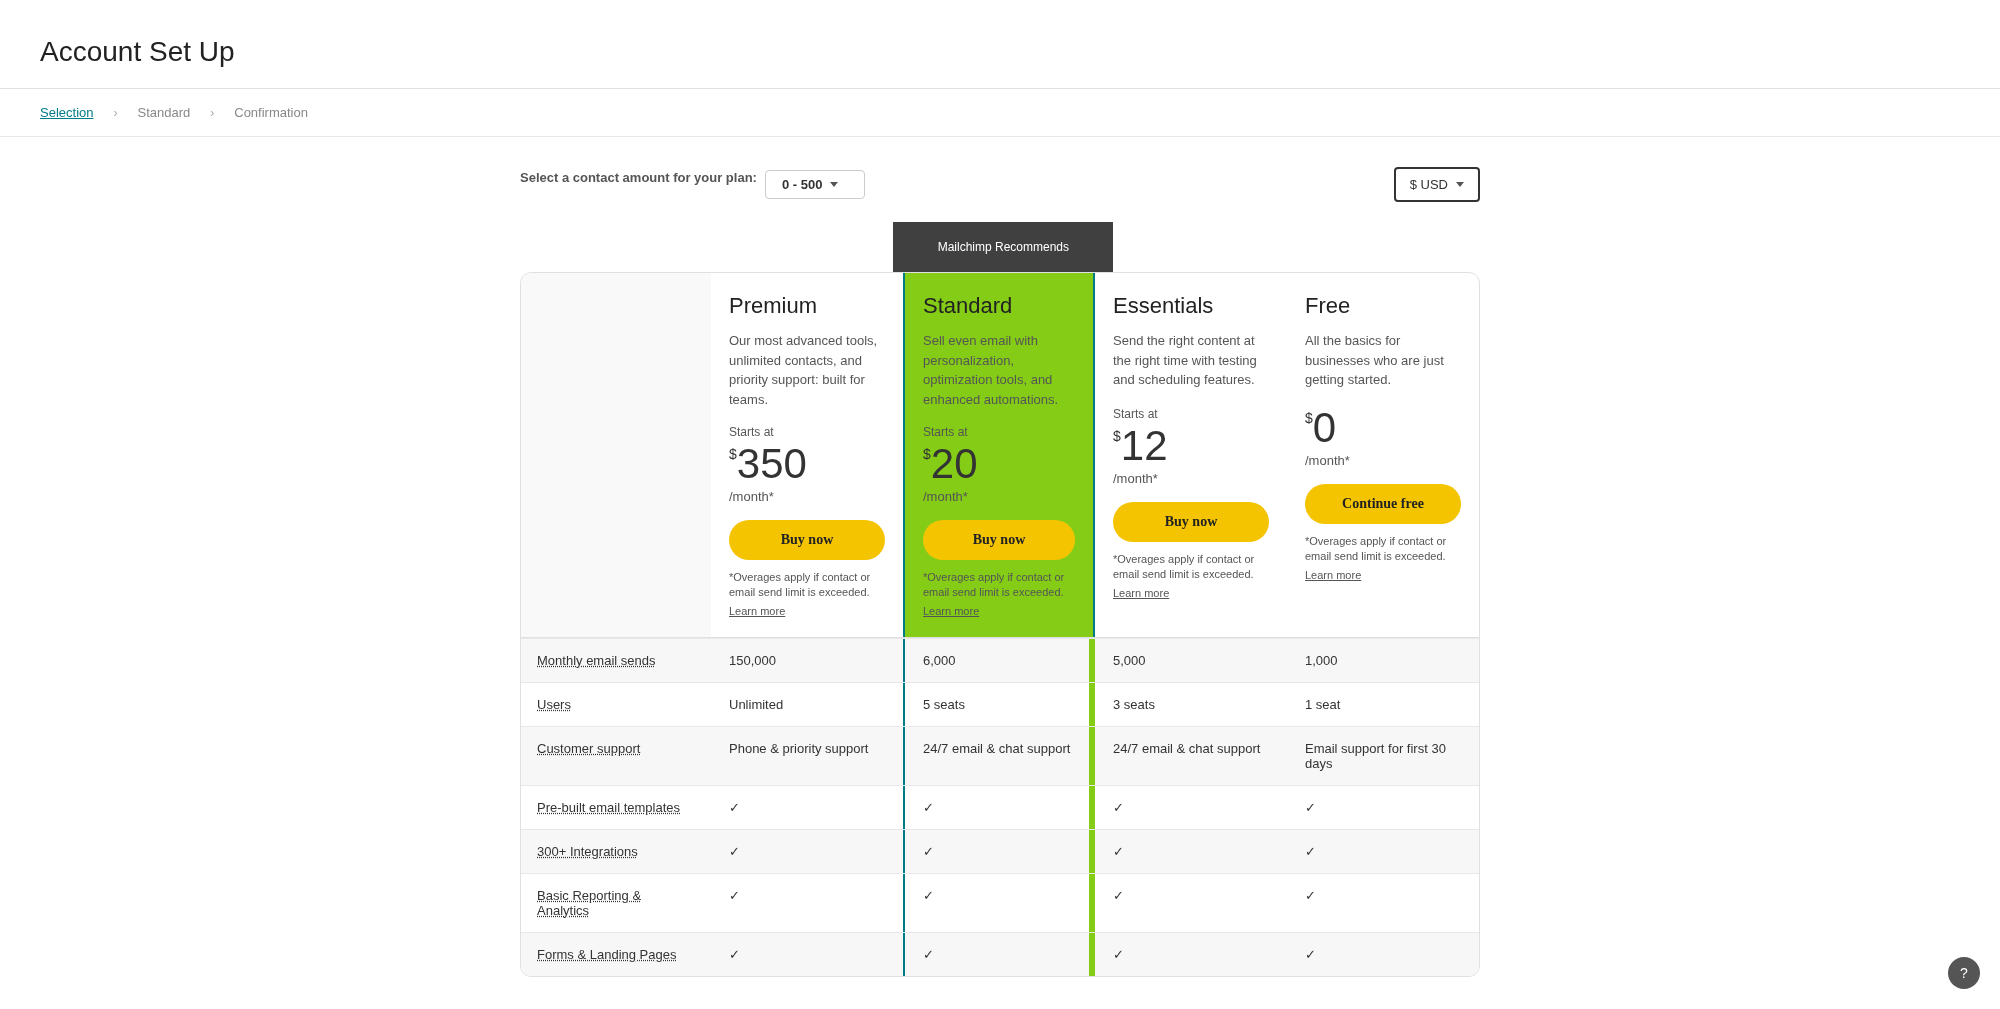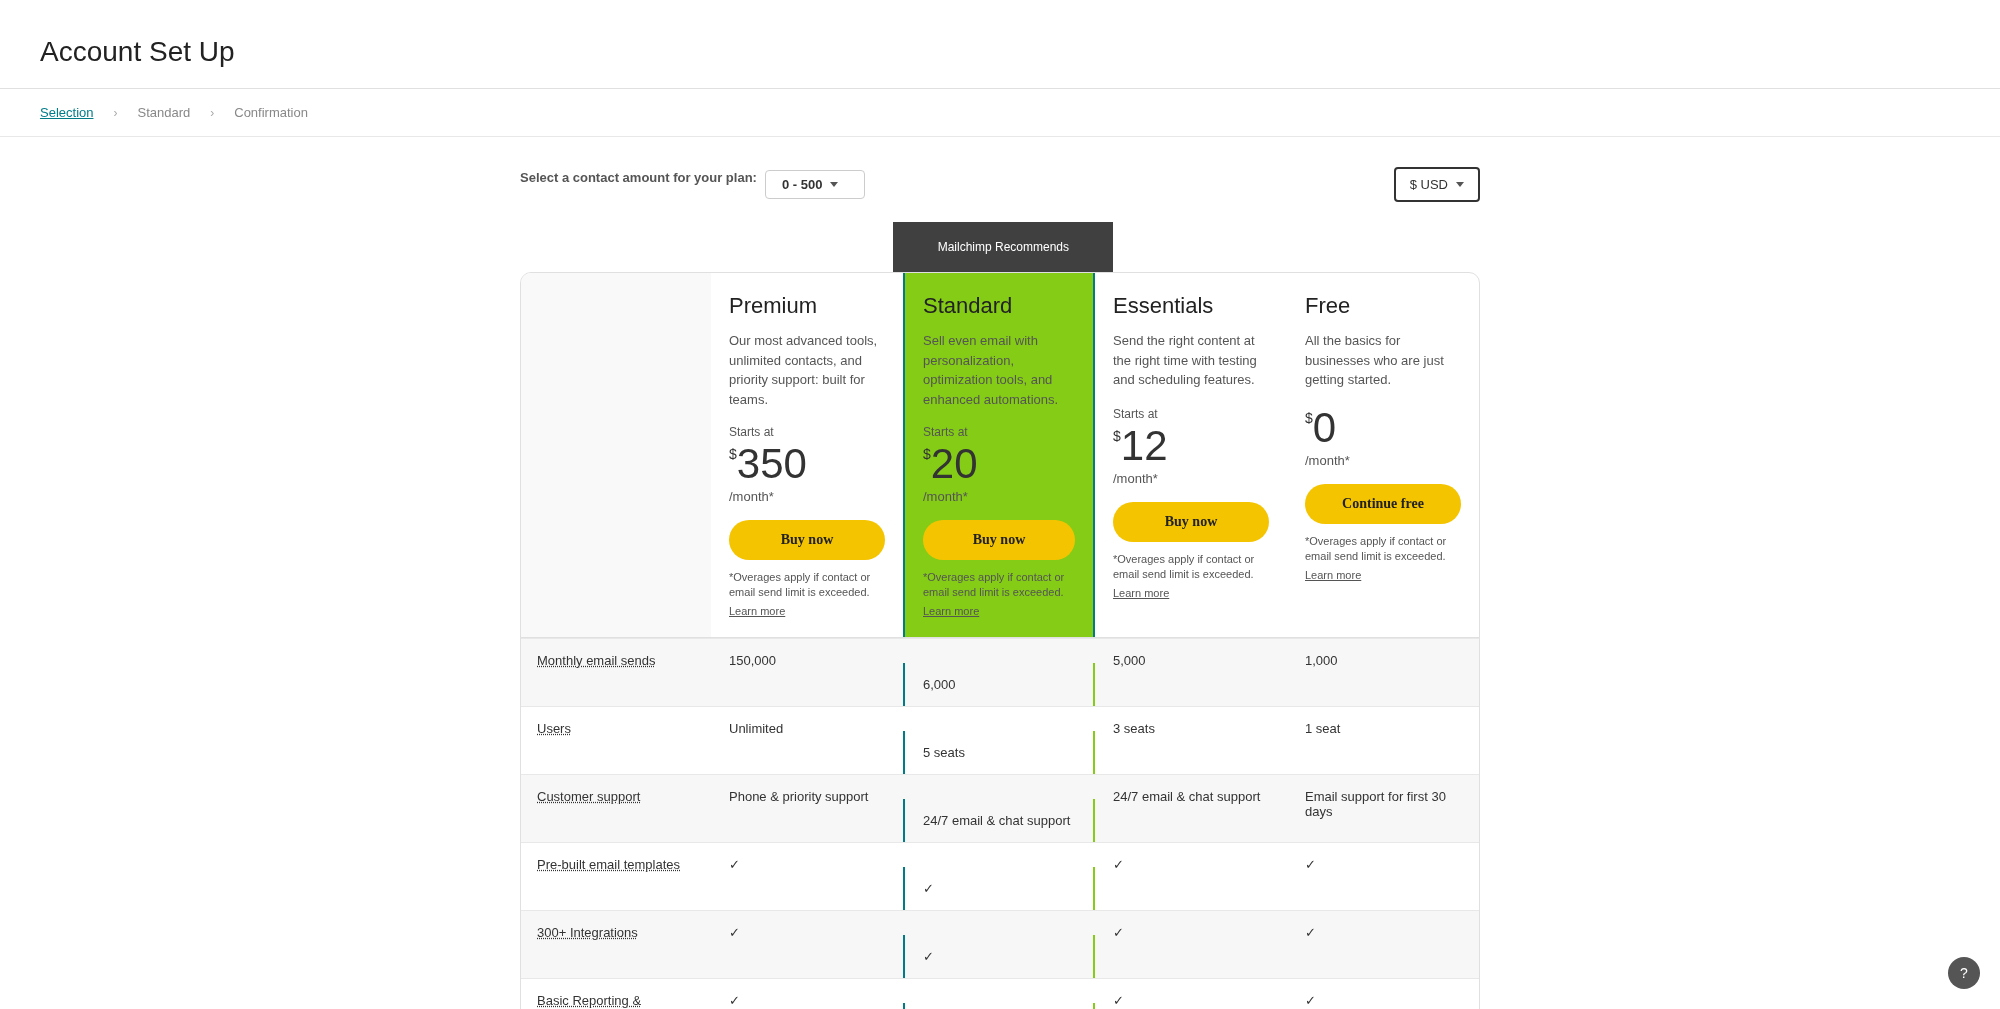--- a/index.html
+++ b/index.html
@@ -42,21 +42,21 @@
     .overages-text { font-size: 11px; color: #555; margin-top: 10px; line-height: 1.4; }
     .learn-more { font-size: 11px; color: #555; text-decoration: underline; cursor: pointer; margin-top: 4px; display: block; }
 
     .feature-rows { }
     .feature-row { display: grid; grid-template-columns: 190px 1fr 1fr 1fr 1fr; border-top: 1px solid #e8e8e8; }
     .feature-row:nth-child(odd) { background: #f7f7f7; }
     .feature-row:nth-child(even) { background: #fff; }
 
     .feature-label { padding: 14px 16px; font-size: 13px; color: #333; text-decoration: underline; text-decoration-style: dotted; }
     .feature-value { padding: 14px 18px; font-size: 13px; color: #333; }
-    .feature-value.standard-val { border-left: 2px solid #007c89; border-right: 2px solid #84cc16; margin-top: 24px; }
+    .feature-value.standard-val { border-left: 2px solid #007c89; border-right: 6px solid #84cc16; }
 
     .chevron { display: inline-block; width: 0; height: 0; border-left: 4px solid transparent; border-right: 4px solid transparent; border-top: 5px solid #555; }
 
     .help-btn { position: fixed; bottom: 20px; right: 20px; width: 32px; height: 32px; background: #555; border-radius: 50%; display: flex; align-items: center; justify-content: center; color: #fff; font-size: 14px; cursor: pointer; }
 
     .recommended-banner { background: #404040; color: #fff; font-size: 12px; text-align: center; padding: 18px; }
   </style>
 </head>
 <body>
 

